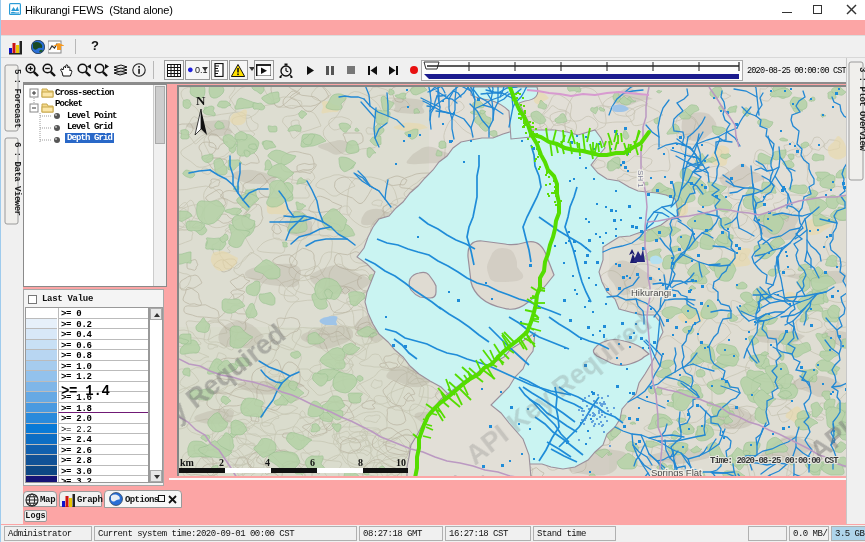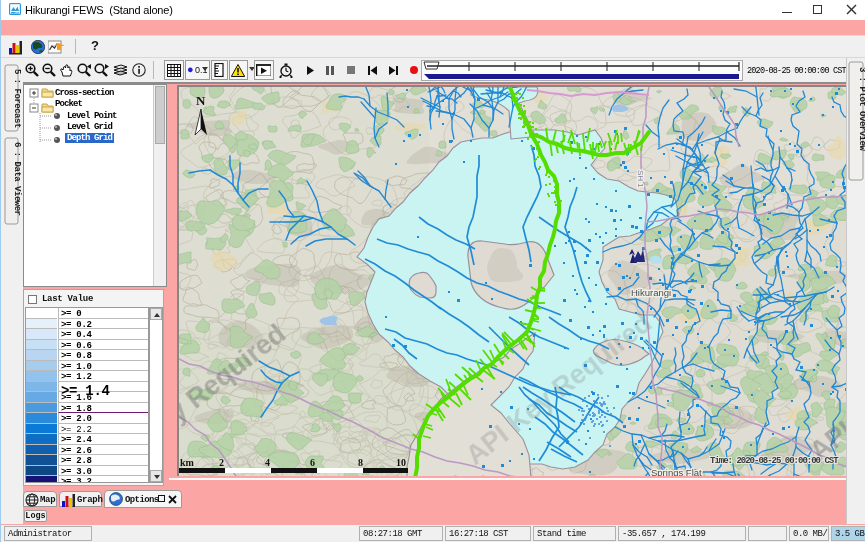--- a/index.html
+++ b/index.html
@@ -2170,21 +2170,21 @@
 <span class="abs btxt" style="left:102px;top:5px;letter-spacing:-0.6px">Options</span>
 <div class="abs" style="left:135px;top:5px;width:7px;height:7px;border:1.4px solid #111"></div>
 <svg width="9" height="9" viewBox="0 0 9 9" style="position:absolute;left:145px;top:5px">
         <line x1="1" y1="1" x2="8" y2="8" stroke="#111" stroke-width="1.8"></line>
         <line x1="8" y1="1" x2="1" y2="8" stroke="#111" stroke-width="1.8"></line>
       </svg>
 </div>
 <div id="logsbtn" class="abs">Logs</div>
 <div id="status" class="abs">
 <div class="scell" style="left:3px;width:88px">Administrator</div>
+<div class="scell" style="left:93px;width:263px">Current system time:2020-09-01 00:00 CST</div>
 <div class="scell" style="left:358px;width:84px">08:27:18 GMT</div>
 <div class="scell" style="left:444px;width:86px">16:27:18 CST</div>
 <div class="scell" style="left:532px;width:83px">Stand time</div>
-<div class="scell" style="left:617px;width:128px">-35.657 , 174.199</div>
 <div class="scell" style="left:747px;width:39px"></div>
 
 <div class="scell" style="left:788px;width:40px">0.0 MB/s</div>
 <div class="scell" style="left:830px;width:35px;background:#aed4ea">3.5 GB</div>
 </div>
 </div>
 </body></html>

